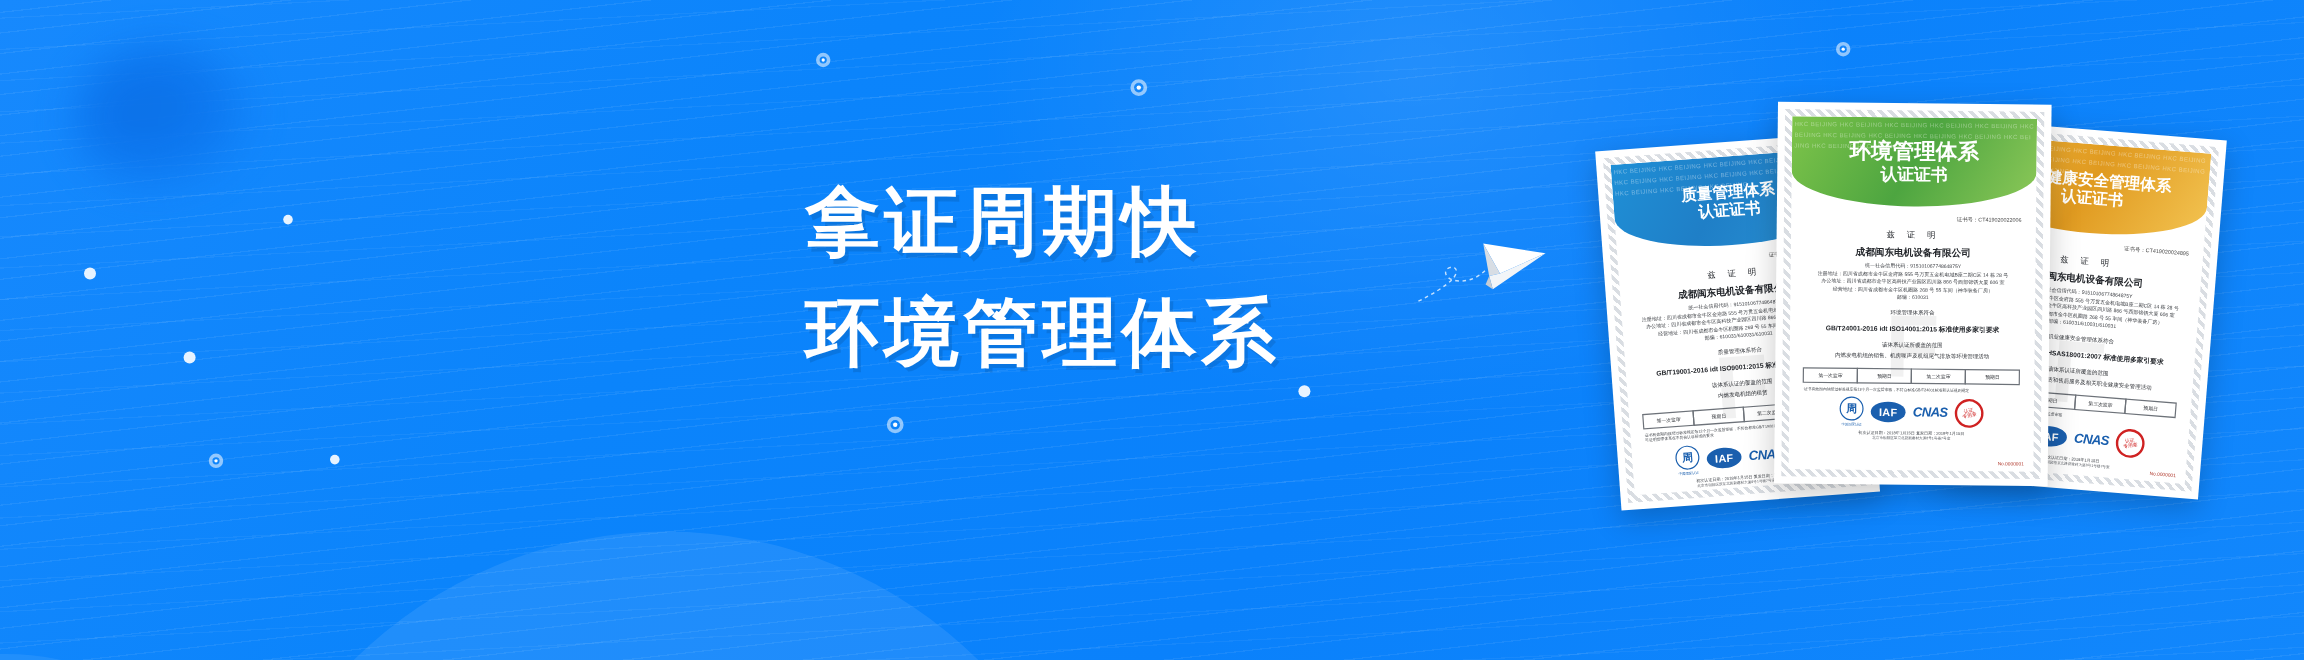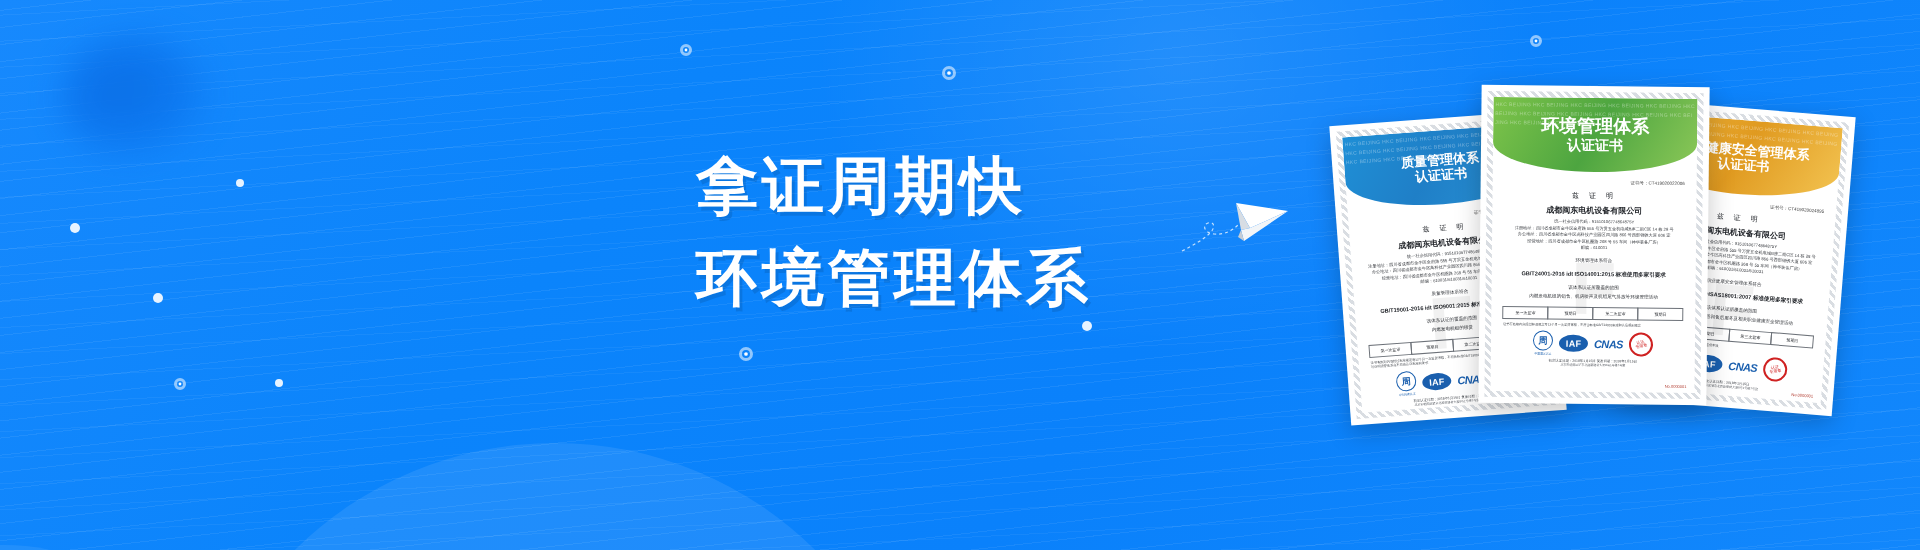--- a/index.html
+++ b/index.html
@@ -55,21 +55,21 @@
   .arc-left{ left:-210px; top:545px; width:430px; height:430px; background:rgba(255,255,255,.075);}
 
   
   .dot{ position:absolute; border-radius:50%; background:#ffffff; }
   .dot.ring{ background:transparent; border:3px solid rgba(255,255,255,.55); }
   .dot.ring i{ display:block; width:100%; height:100%; border-radius:50%; background:#fff; transform:scale(.46); }
 
   
   .headline{
     position:absolute;
-    left:696px; top:140px;
+    left:671px; top:140px;
     color:#ffffff;
     font-size:62px;
     font-weight:bold;
     letter-spacing:4px;
     line-height:1.48;
     text-shadow:3px 4px 0 rgba(0,0,0,.10);
     white-space:nowrap;
   }
   .headline .l2{ display:block; }
 

